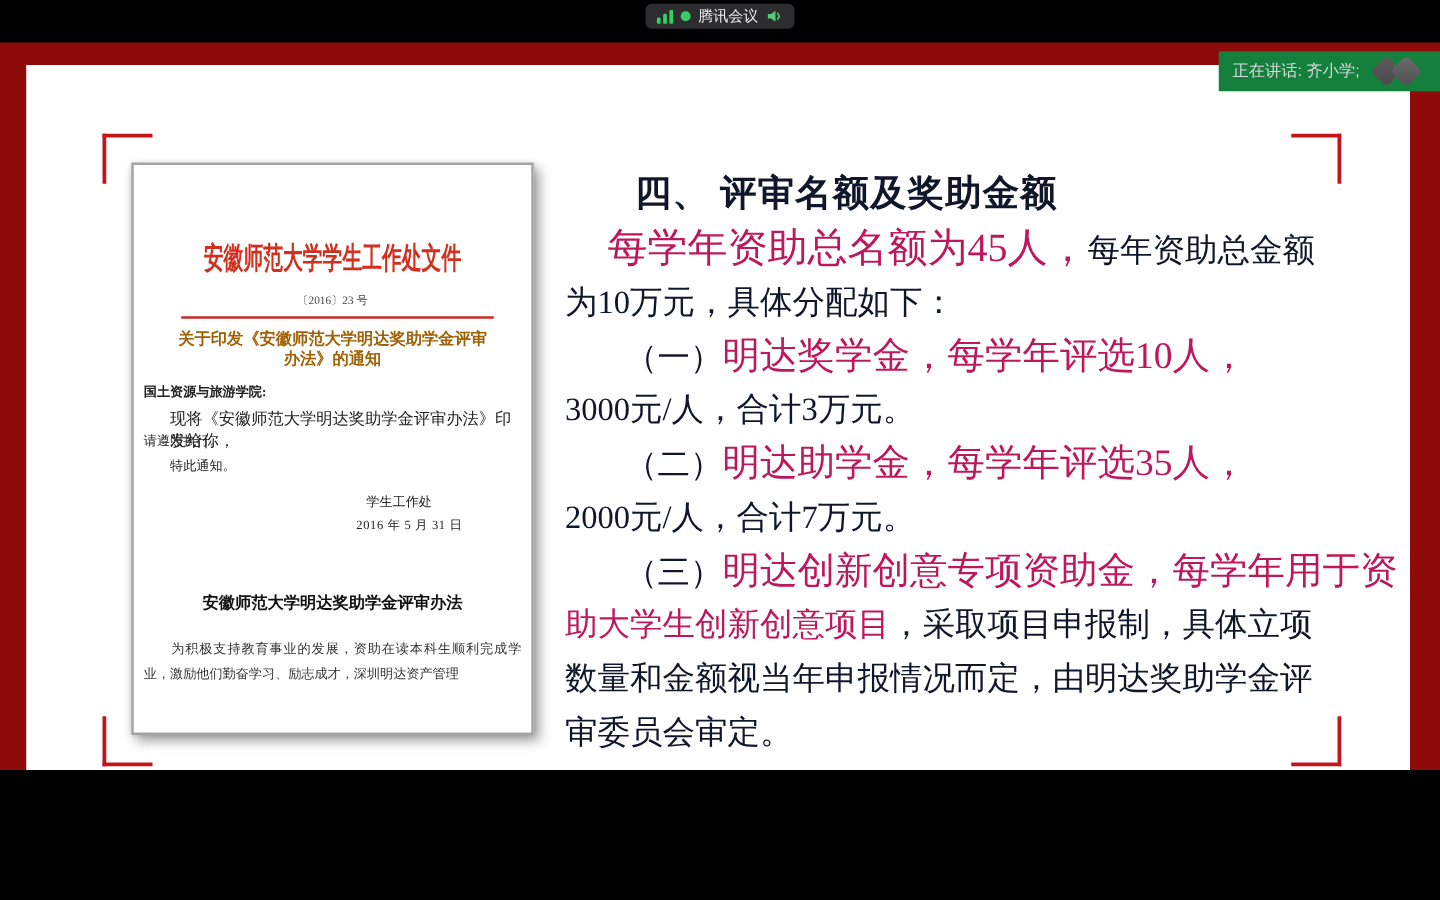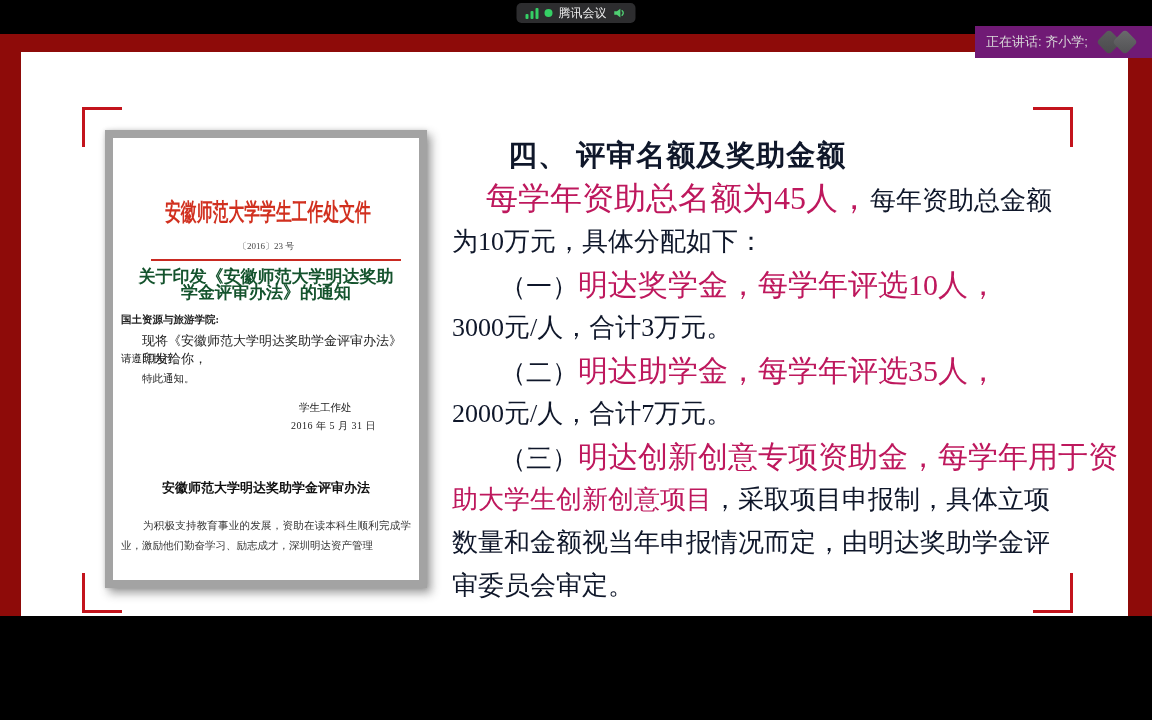--- a/index.html
+++ b/index.html
@@ -26,32 +26,32 @@
 
   
   .bk{position:absolute;width:37px;height:37px;}
   .bk-tl{left:61px;top:55px;border-left:3px solid #c3141c;border-top:3px solid #c3141c;}
   .bk-tr{left:1012px;top:55px;border-right:3px solid #c3141c;border-top:3px solid #c3141c;}
   .bk-bl{left:61px;top:521px;border-left:3px solid #c3141c;border-bottom:3px solid #c3141c;}
   .bk-br{left:1012px;top:521px;border-right:3px solid #c3141c;border-bottom:3px solid #c3141c;}
 
   
   .doc{position:absolute;left:84px;top:78px;width:322px;height:458px;background:#fff;
-    border:8px solid #a3a3a3;box-sizing:border-box;
+    border:2px solid #a3a3a3;box-sizing:border-box;
     box-shadow:4px 5px 9px rgba(40,40,40,.45),0 0 4px rgba(0,0,0,.15);
     font-family:"Liberation Serif","DejaVu Serif",serif;color:#222;}
   .doc *{box-sizing:border-box;}
   .doc-header{position:absolute;top:58px;left:0;width:100%;text-align:center;
     color:#d1301f;font-weight:bold;font-size:24px;white-space:nowrap;
     transform:scaleX(.66);letter-spacing:0;}
   .doc-number{position:absolute;top:102px;left:0;width:100%;text-align:center;
     font-size:9px;color:#444;}
   .doc-redline{position:absolute;top:121px;left:38px;width:250px;height:2px;background:#c92a22;}
   .doc-notice-title{position:absolute;top:131px;left:50%;transform:translateX(-50%);
-    width:256px;text-align:center;font-weight:bold;font-size:17px;line-height:16px;color:#14532d;}
+    width:256px;text-align:center;font-weight:bold;font-size:13px;line-height:16px;color:#a16207;}
   .doc-recipient{position:absolute;top:175px;left:8px;font-size:10.5px;font-weight:bold;}
   .doc-b1{position:absolute;top:194px;left:8px;right:6px;font-size:13px;padding-left:21px;}
   .doc-b2{position:absolute;top:214px;left:8px;font-size:10.5px;}
   .doc-b3{position:absolute;top:234px;left:8px;font-size:10.5px;padding-left:21px;}
   .doc-signer{position:absolute;top:263px;left:186px;font-size:10.5px;}
   .doc-date{position:absolute;top:281px;left:178px;font-size:10px;letter-spacing:.5px;}
   .doc-section-title{position:absolute;top:341px;left:0;width:100%;text-align:center;
     font-weight:bold;font-size:13px;color:#111;}
   .doc-section-body{position:absolute;top:378px;left:8px;right:8px;font-size:10.5px;
     line-height:20px;text-indent:22px;text-align:justify;color:#333;}
@@ -62,22 +62,22 @@
   .slide-line{height:43px;line-height:43px;white-space:nowrap;font-size:26px;}
   .slide-line.heading{font-size:29px;font-weight:bold;padding-left:56px;letter-spacing:1px;}
   .slide-line.lead{padding-left:34px;}
   .slide-line.item{padding-left:48px;}
   .seg-red{color:#be185d;font-weight:normal;}
   .lead .seg-red{font-size:32px;}
   .item .seg-red{font-size:30px;}
   .seg-black{color:#0f172a;}
 
   
-  .speaker-banner{position:absolute;right:0;top:26px;width:166px;height:32px;
-    background:#701a75;display:flex;align-items:center;padding-left:11px;z-index:5;margin-left:19px;}
+  .speaker-banner{position:absolute;right:0;top:41px;width:166px;height:32px;
+    background:#15803d;display:flex;align-items:center;padding-left:11px;z-index:5;margin-left:19px;}
   .speaker-label{color:#d9d9d9;font-size:13px;white-space:nowrap;}
   .wm-logo{position:relative;width:52px;height:26px;margin-left:6px;flex:none;}
   .wm-logo i{position:absolute;top:4px;width:18px;height:18px;border-radius:4px;
     transform:rotate(45deg);}
   .wm-logo .d1{left:6px;background:linear-gradient(135deg,#5c5c5e,#4a4a4c);}
   .wm-logo .d2{left:22px;background:linear-gradient(135deg,#6b6b6d,#515153);}
 </style>
 </head>
 <body>
 

